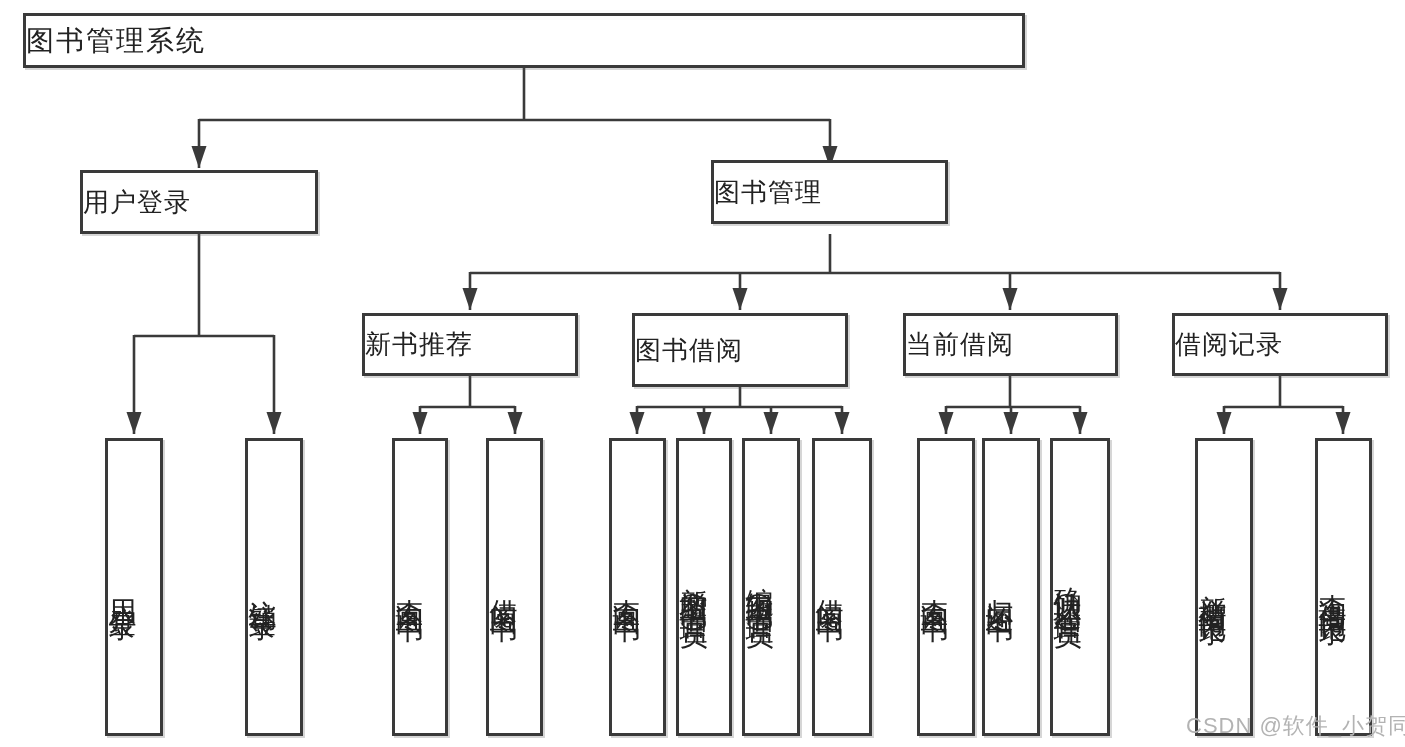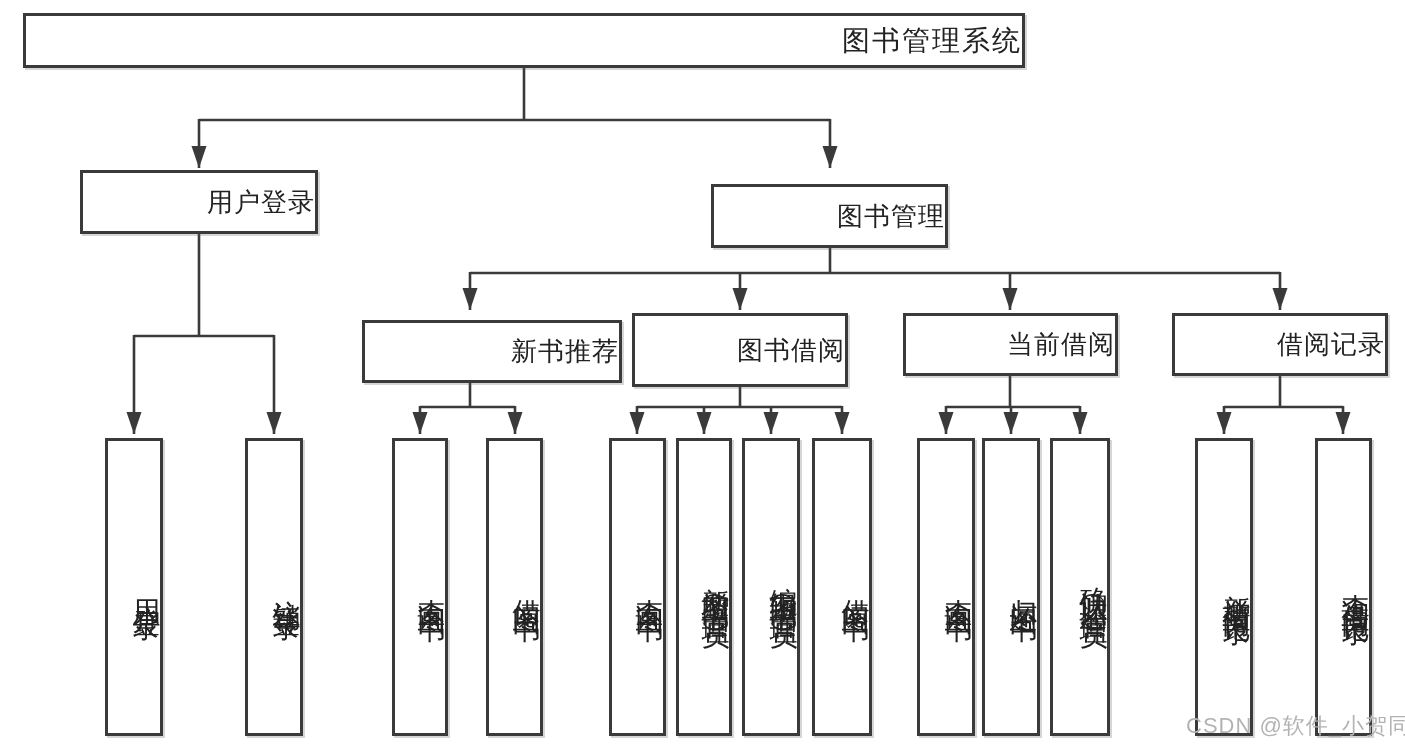--- a/index.html
+++ b/index.html
@@ -17,21 +17,21 @@
     width: 1405px; height: 747px;
     pointer-events: none;
   }
   .node {
     position: absolute;
     box-sizing: border-box;
     border: 3px solid #3a3a3a;
     background: #ffffff;
     display: flex;
     align-items: center;
-    justify-content: flex-end;
+    justify-content: flex-start;
     color: #222222;
     box-shadow: 2px 2px 0 rgba(90,90,90,0.25);
   }
   .node.h span {
     font-size: 26px;
     letter-spacing: 1px;
     white-space: nowrap;
   }
   .node.root span {
     font-size: 28px;
@@ -115,25 +115,25 @@
     </g>
   </svg>
 
   <div class="node h root" style="left:23px; top:13px; width:1002px; height:55px">
     <span>图书管理系统</span>
   </div>
 
   <div class="node h" style="left:80px; top:170px; width:238px; height:64px">
     <span>用户登录</span>
   </div>
-  <div class="node h" style="left:711px; top:184px; width:237px; height:64px">
+  <div class="node h" style="left:711px; top:160px; width:237px; height:64px">
     <span>图书管理</span>
   </div>
 
-  <div class="node h" style="left:362px; top:320px; width:260px; height:63px">
+  <div class="node h" style="left:362px; top:313px; width:216px; height:63px">
     <span>新书推荐</span>
   </div>
   <div class="node h" style="left:632px; top:313px; width:216px; height:74px">
     <span>图书借阅</span>
   </div>
   <div class="node h" style="left:903px; top:313px; width:215px; height:63px">
     <span>当前借阅</span>
   </div>
   <div class="node h" style="left:1172px; top:313px; width:216px; height:63px">
     <span>借阅记录</span>

